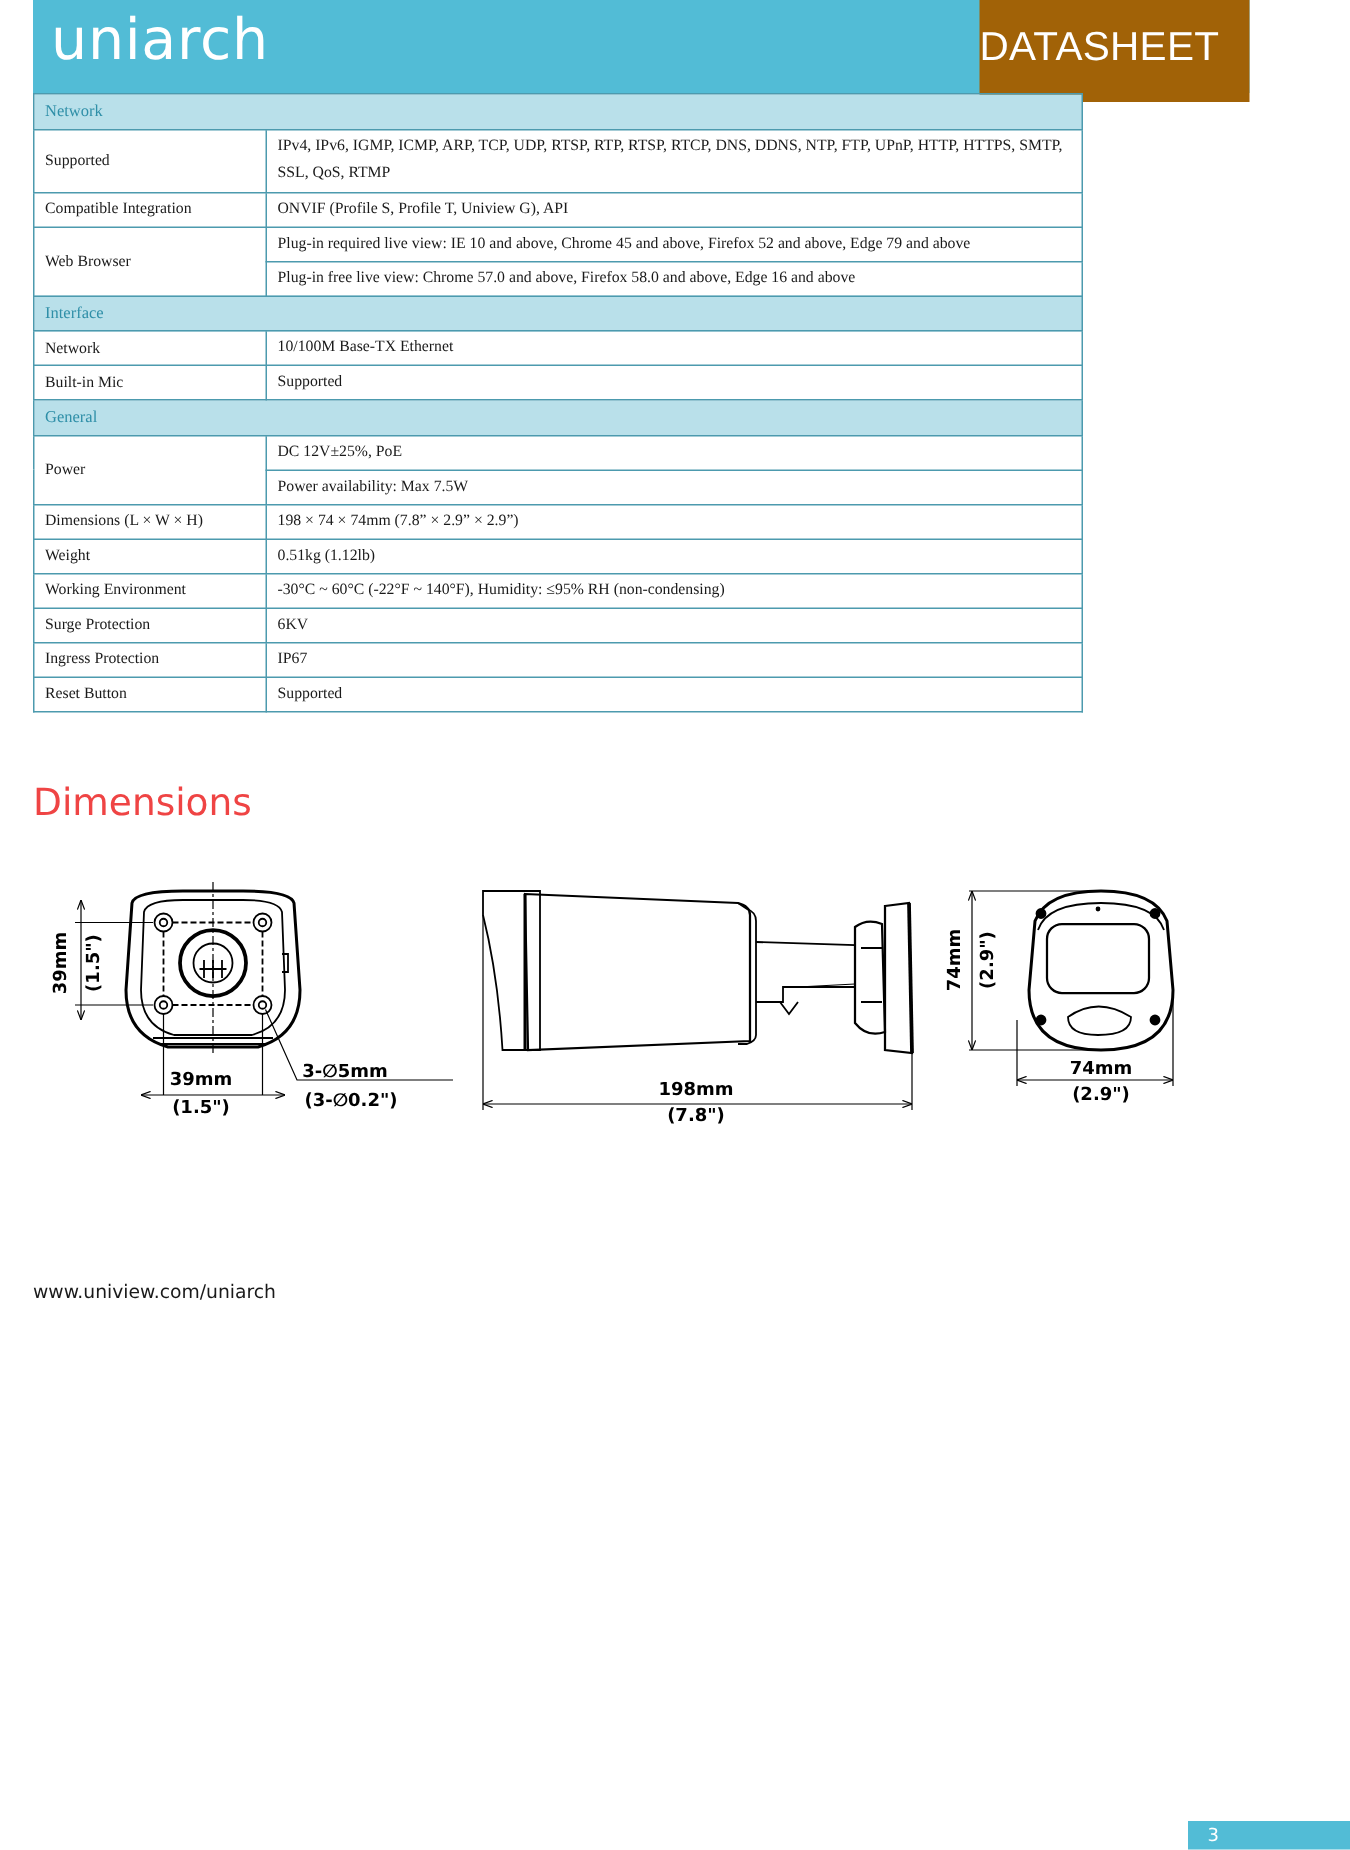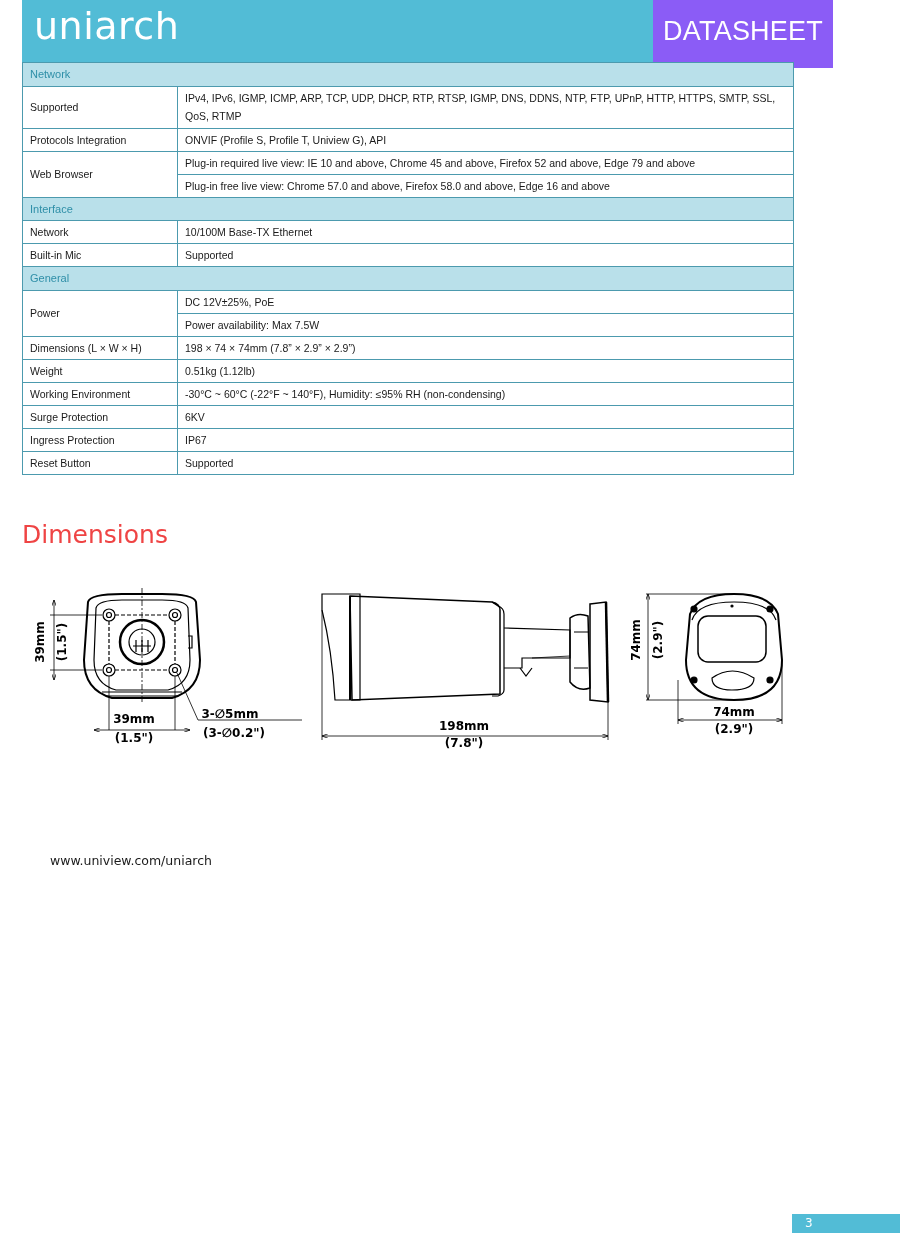--- a/index.html
+++ b/index.html
@@ -2,34 +2,34 @@
 <html><head>
 <meta charset="utf-8">
 <style>
   html, body { margin: 0; padding: 0; background: #ffffff; }
   body { width: 900px; height: 1233px; position: relative; overflow: hidden;
          font-family: "DejaVu Sans", "Liberation Sans", sans-serif; color: #1a1a1a; }
   .header { position: absolute; left: 22px; top: 0; width: 811px; height: 62px; background: #52bcd6; }
   .logo { position: absolute; left: 12px; top: 4px; font-family: "DejaVu Sans", sans-serif;
           font-size: 38px; color: #ffffff; letter-spacing: 0.5px; font-weight: normal; text-align: right; }
   .datasheet { position: absolute; right: 0; top: 0; width: 180px; height: 68px;
-               background: #8b5cf6; color: #ffffff; font-size: 27px; text-align: center;
+               background: #a16207; color: #ffffff; font-size: 27px; 
                line-height: 62px; font-family: "Liberation Sans", sans-serif; letter-spacing: 0.2px; }
-  table.spec { position: absolute; left: 22px; top: 62px; width: 772px; border-collapse: collapse;
-               font-family: Liberation Sans, sans-serif; font-size: 10.5px; }
+  table.spec { position: absolute; left: 22px; top: 62px; width: 700px; border-collapse: collapse;
+               font-family: Liberation Serif, serif; font-size: 10.5px; }
   table.spec td { border: 1.5px solid #4c9aae; padding: 0 7px; vertical-align: middle; }
   tr.section td { background: #b9e0ea; color: #2f8fa8; height: 22.5px; font-size: 11px; }
   td.label { width: 140px; height: 22px; }
   td.val { height: 22px; line-height: 18px; }
   td.val.tall { height: 41px; }
   .dims-title { position: absolute; left: 22px; top: 520px; font-size: 25px; color: #ef4444;
                 font-family: "DejaVu Sans", sans-serif; }
   .drawing { position: absolute; left: 22px; top: 580px; width: 790px; height: 180px; }
   .footer { position: absolute; left: 22px; top: 848px; font-size: 12.5px; line-height: 25px;
-            font-family: "DejaVu Sans", sans-serif; margin-left: 28px; }
+            font-family: "DejaVu Sans", sans-serif; }
   .footer div { white-space: nowrap; }
   .pagenum { position: absolute; left: 792px; top: 1214px; width: 108px; height: 19px;
              background: #52bcd6; color: #ffffff; font-size: 12px; line-height: 19px; padding-left: 13px;
              box-sizing: border-box; }
   svg text { font-family: "DejaVu Sans", sans-serif; font-weight: bold; }
 </style>
 </head>
 <body>
 
 <div class="header">
@@ -37,24 +37,24 @@
   <div class="datasheet">DATASHEET</div>
 </div>
 
 <table class="spec">
   <tbody>
     <tr class="section">
       <td colspan="2">Network</td>
     </tr>
     <tr>
       <td class="label">Supported</td>
-      <td class="val tall">IPv4, IPv6, IGMP, ICMP, ARP, TCP, UDP, DHCP, RTP, RTSP, IGMP, DNS, DDNS, NTP, FTP, UPnP, HTTP, HTTPS, SMTP, SSL, QoS, RTMP</td>
-    </tr>
-    <tr>
-      <td class="label">Protocols Integration</td>
+      <td class="val tall">IPv4, IPv6, IGMP, ICMP, ARP, TCP, UDP, RTSP, RTP, RTSP, RTCP, DNS, DDNS, NTP, FTP, UPnP, HTTP, HTTPS, SMTP, SSL, QoS, RTMP</td>
+    </tr>
+    <tr>
+      <td class="label">Compatible Integration</td>
       <td class="val">ONVIF (Profile S, Profile T, Uniview G), API</td>
     </tr>
     <tr>
       <td class="label" rowspan="2">Web Browser</td>
       <td class="val">Plug-in required live view: IE 10 and above, Chrome 45 and above, Firefox 52 and above, Edge 79 and above</td>
     </tr>
     <tr>
       <td class="val">Plug-in free live view: Chrome 57.0 and above, Firefox 58.0 and above, Edge 16 and above</td>
     </tr>
 

